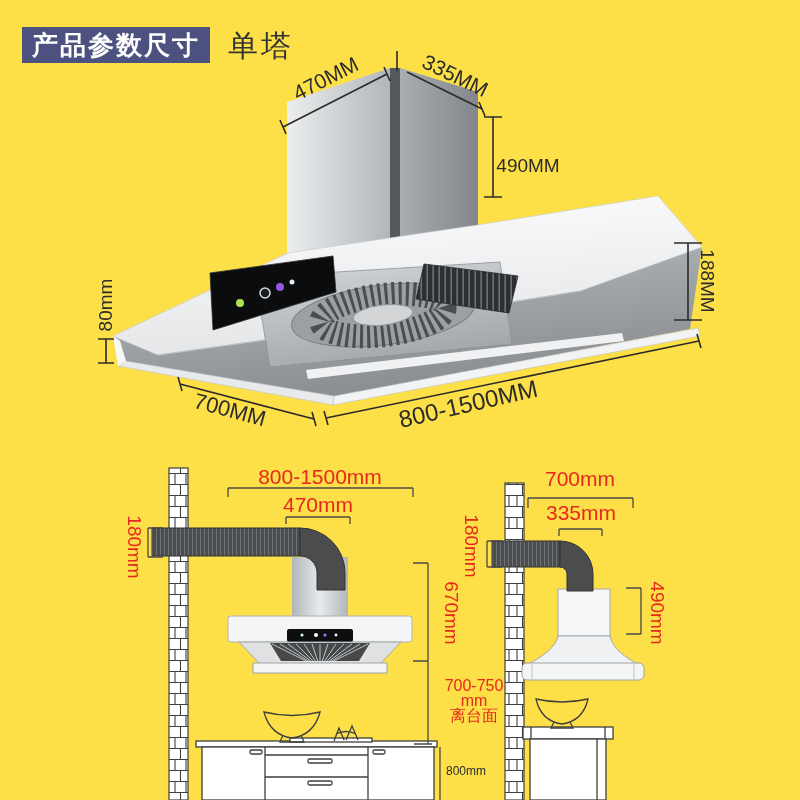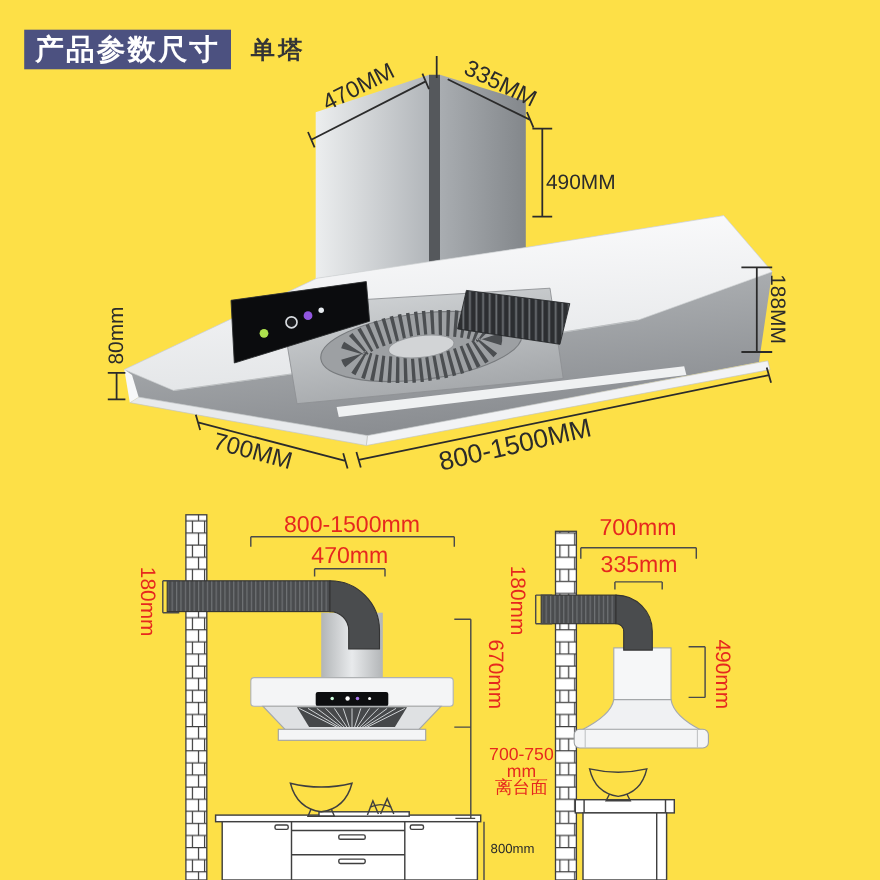--- a/index.html
+++ b/index.html
@@ -2,21 +2,21 @@
 <html><head>
 <meta charset="utf-8">
 <style>
   html,body{margin:0;padding:0;background:#f3f3f4;}
   .stage{position:relative;width:800px;height:800px;background:#fde047;overflow:hidden;
          font-family:"Liberation Sans",sans-serif;}
   .hdr-badge{position:absolute;left:22px;top:27px;height:36px;line-height:36px;
              background:#4c5180;color:#ffffff;font-size:26px;font-weight:bold;
              padding:0 10px;letter-spacing:2px;}
   .hdr-sub{position:absolute;left:228px;top:27px;height:36px;line-height:38px;
-           color:#333436;font-size:22px;font-weight:700;letter-spacing:3px;}
+           color:#333436;font-size:30px;font-weight:400;letter-spacing:3px;}
   svg{position:absolute;left:0;top:0;}
   svg text{font-family:"Liberation Sans",sans-serif;}
   .dim-black{fill:#2b2b2b;}
   .f19{font-size:19px;} .f21{font-size:21px;} .f22{font-size:22px;}
   .f24{font-size:24px;} .f16{font-size:16px;} .f12{font-size:12px;}
   .ln{stroke:#2b2b2b;stroke-width:1.6;fill:none;}
   .ln2{stroke:#4a4a4a;stroke-width:1.3;fill:none;}
   .draw{stroke:#3f3f3f;stroke-width:1.3;fill:#ffffff;}
   .drawn{stroke:#3f3f3f;stroke-width:1.3;fill:none;}
 </style>

